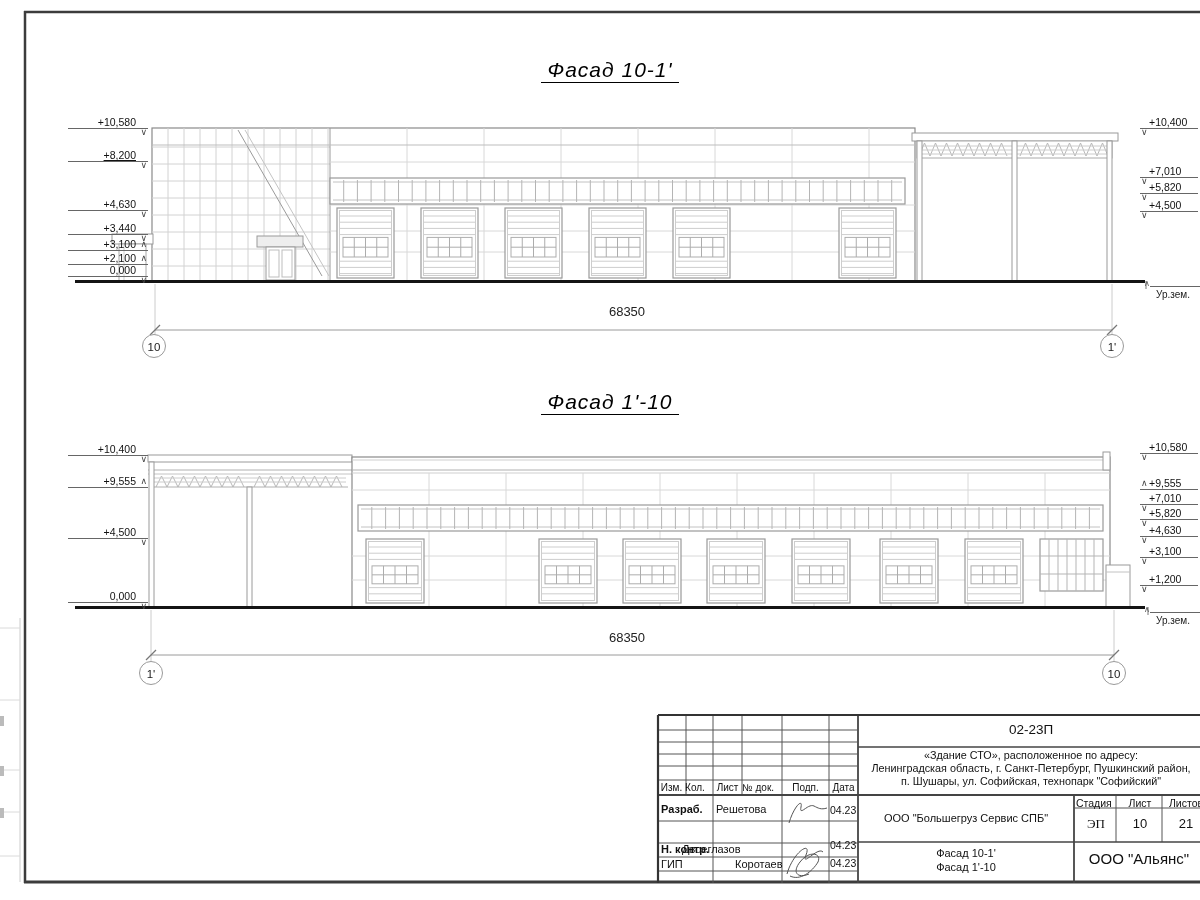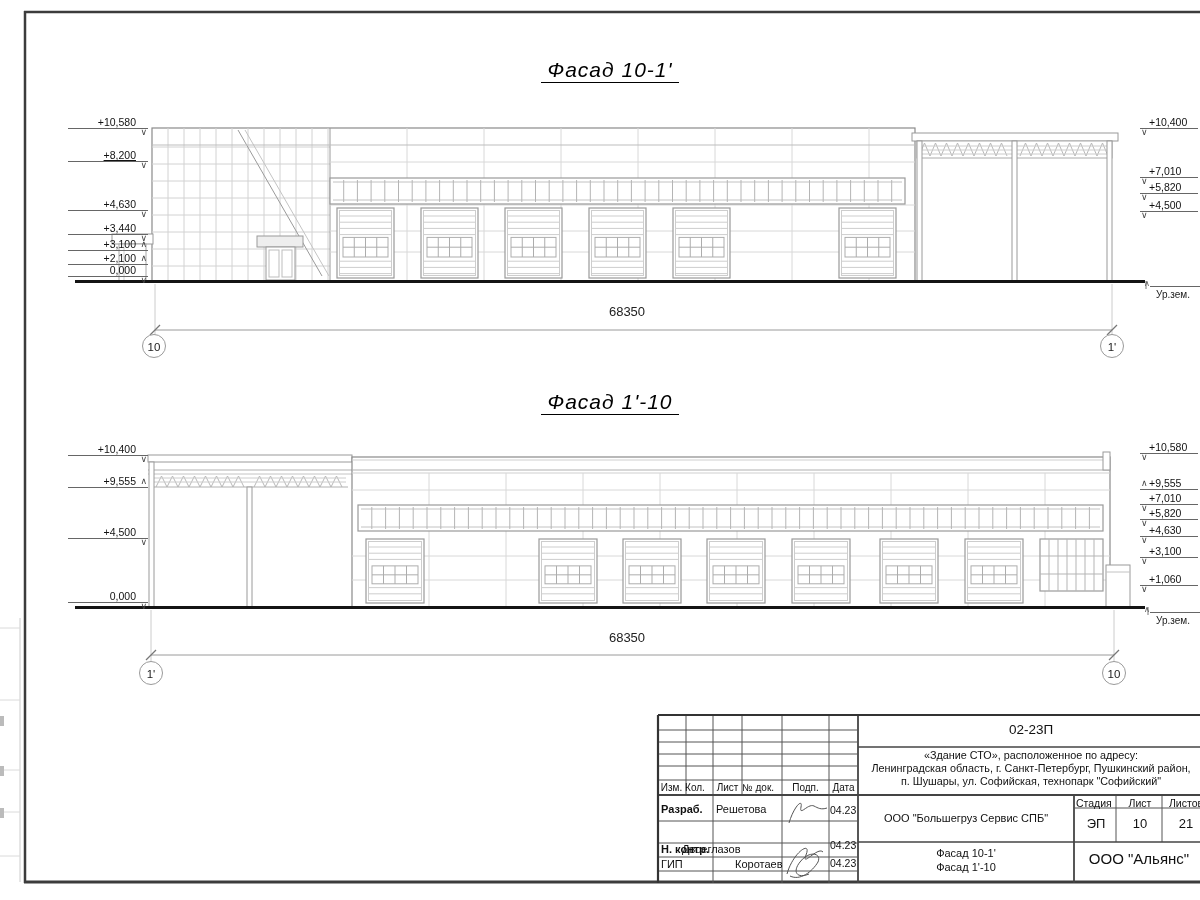--- a/index.html
+++ b/index.html
@@ -541,21 +541,21 @@
       <div class="elev left" style="top: 443px;"><span>+10,400</span><span class="sym down">∨</span></div>
       <div class="elev left" style="top: 475px;"><span>+9,555</span><span class="sym up">∧</span></div>
       <div class="elev left" style="top: 526px;"><span>+4,500</span><span class="sym down">∨</span></div>
       <div class="elev left" style="top: 590px;"><span>0,000</span><span class="sym down">∨</span></div>
       <div class="elev right" style="top: 441px;"><span>+10,580</span><span class="sym down">∨</span></div>
       <div class="elev right" style="top: 477px;"><span>+9,555</span><span class="sym up">∧</span></div>
       <div class="elev right" style="top: 492px;"><span>+7,010</span><span class="sym down">∨</span></div>
       <div class="elev right" style="top: 507px;"><span>+5,820</span><span class="sym down">∨</span></div>
       <div class="elev right" style="top: 524px;"><span>+4,630</span><span class="sym down">∨</span></div>
       <div class="elev right" style="top: 545px;"><span>+3,100</span><span class="sym down">∨</span></div>
-      <div class="elev right" style="top: 573px;"><span>+1,060</span><span class="sym down">∨</span></div>
+      <div class="elev right" style="top: 573px;"><span>+1,200</span><span class="sym down">∨</span></div>
     </div>
 
   <div class="tb c" style="left:860px;width:342px;top:722px;font-size:13.5px;">02-23П</div>
   <div class="tb c" style="left:860px;width:342px;top:749px;font-size:10.8px;">«Здание СТО», расположенное по адресу:</div>
   <div class="tb c" style="left:860px;width:342px;top:762px;font-size:10.8px;">Ленинградская область, г. Санкт-Петербург, Пушкинский район,</div>
   <div class="tb c" style="left:860px;width:342px;top:775px;font-size:10.8px;">п. Шушары, ул. Софийская, технопарк "Софийский"</div>
 
   <div class="tb c" style="left:658px;width:27px;top:782px;font-size:10px;">Изм.</div>
   <div class="tb c" style="left:685px;width:20px;top:782px;font-size:10px;text-align:center;">Кол.</div>
   <div class="tb c" style="left:713px;width:29px;top:782px;font-size:10px;">Лист</div>
@@ -571,20 +571,20 @@
   <div class="tb" style="left:830px;top:839px;font-size:10.5px;">04.23</div>
   <div class="tb" style="left:661px;top:858px;">ГИП</div>
   <div class="tb" style="left:716px;top:858px;padding-left:19px;">Коротаев</div>
   <div class="tb" style="left:830px;top:857px;font-size:10.5px;">04.23</div>
 
   <div class="tb c" style="left:860px;width:212px;top:812px;">ООО "Большегруз Сервис СПБ"</div>
 
   <div class="tb c" style="left:1076px;width:24px;top:797px;font-size:10.5px;">Стадия</div>
   <div class="tb c" style="left:1118px;width:44px;top:797px;font-size:10.5px;">Лист</div>
   <div class="tb c" style="left:1164px;width:44px;top:797px;font-size:10.5px;">Листов</div>
-  <div class="tb c" style="left:1076px;width:40px;top:816px;font-size:13px;">ЭП</div>
+  <div class="tb c" style="left:1076px;width:40px;top:816px;font-size:13px;font-family:Liberation Serif, serif;">ЭП</div>
   <div class="tb c" style="left:1118px;width:44px;top:816px;font-size:13px;">10</div>
   <div class="tb c" style="left:1164px;width:44px;top:816px;font-size:13px;">21</div>
 
   <div class="tb c" style="left:860px;width:212px;top:847px;">Фасад 10-1'</div>
   <div class="tb c" style="left:860px;width:212px;top:861px;">Фасад 1'-10</div>
   <div class="tb c" style="left:1076px;width:126px;top:850px;font-size:15px;">ООО "Альянс"</div>
 </div>
 
 </body></html>

